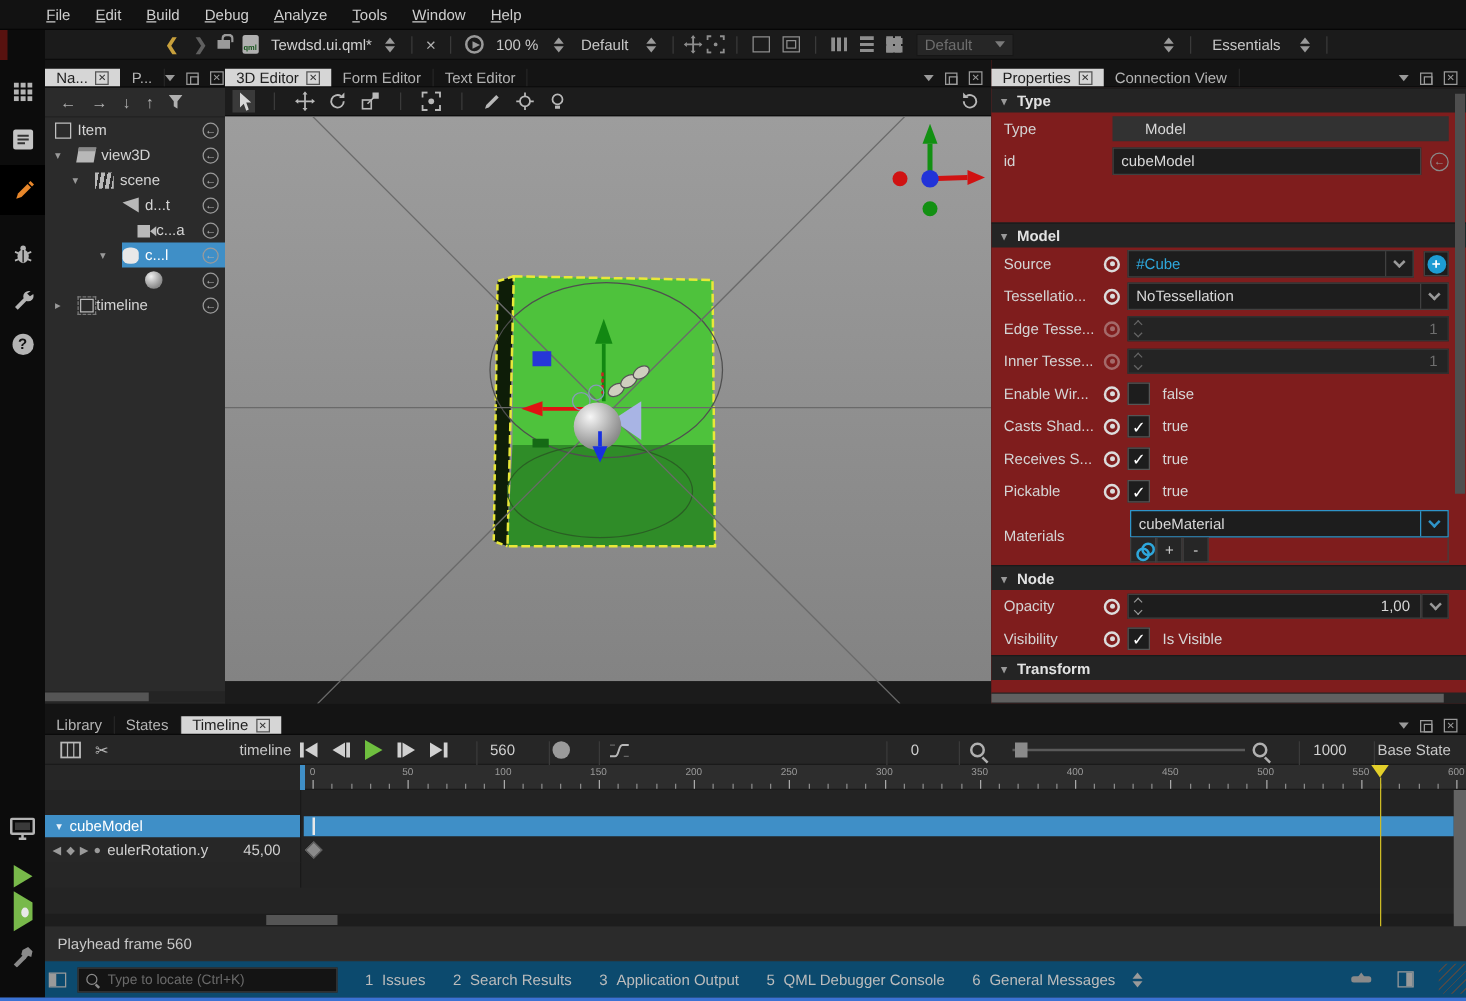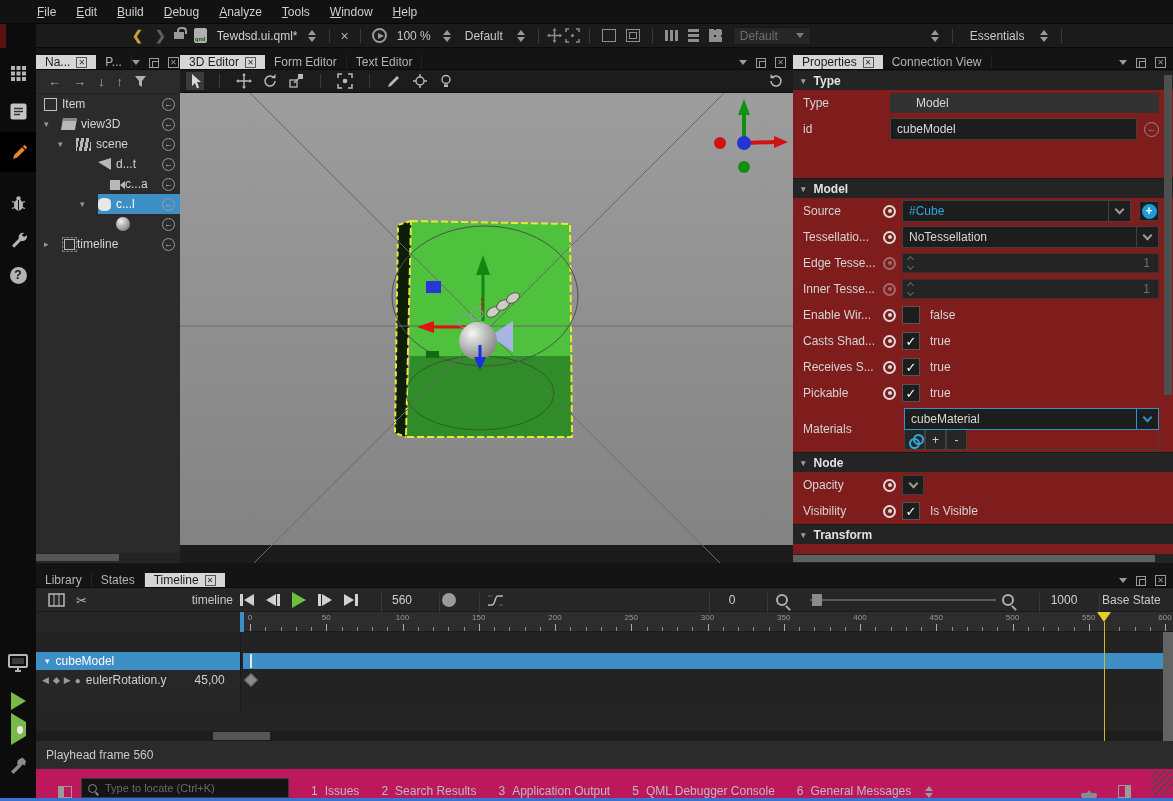--- a/index.html
+++ b/index.html
@@ -176,22 +176,22 @@
   .tl-filler{height:21px;background:#242424;}
   .tl-hscroll{position:relative;height:10px;background:#1d1d1d;}
   .tl-hscroll div{position:absolute;left:177px;top:1px;width:57px;height:8px;background:#555;}
   .tl-status{height:27px;display:flex;align-items:center;padding-left:10px;color:#c8c8c8;background:#2b2b2b;}
   .lane-end{position:absolute;right:0;top:69px;height:109px;width:10px;background:#636363;z-index:4;}
   .ph-tri{position:absolute;top:49px;width:0;height:0;border-left:7px solid transparent;
     border-right:7px solid transparent;border-top:10px solid #e3cf2a;z-index:6;}
   .ph-line{position:absolute;top:59px;height:119px;width:1px;background:#cdbb25;z-index:5;}
 
   
-  .statusbar{position:absolute;top:768px;left:36px;right:0;height:30px;background:#be185d;
-    border-top:1px solid #2e2e2e;display:flex;align-items:flex-end;padding-left:22px;}
+  .statusbar{position:absolute;top:768px;left:36px;right:0;height:30px;background:#0c4a6e;
+    border-top:1px solid #2e2e2e;display:flex;align-items:center;padding-left:3px;}
   .sb-toggle{width:14px;height:12px;border:1px solid #9a9a9a;position:relative;margin-right:9px;flex:none;}
   .sb-toggle::before{content:"";position:absolute;left:0;top:0;bottom:0;width:5px;background:#9a9a9a;}
   .locator{width:208px;height:20px;background:#141414;border:1px solid #3a3a3a;display:flex;align-items:center;
     padding:0 6px;gap:6px;flex:none;}
   .locator input{flex:1;background:transparent;border:none;outline:none;color:#bbb;font:11px "Liberation Sans",sans-serif;min-width:0;}
   .locator input::placeholder{color:#6a6a6a;}
   .mag-s{position:relative;width:9px;height:9px;border:1.5px solid #8a8a8a;border-radius:50%;flex:none;}
   .mag-s::after{content:"";position:absolute;width:1.5px;height:4px;background:#8a8a8a;left:7px;top:7px;transform:rotate(-45deg);}
   .pane{display:flex;align-items:center;gap:7px;color:#bcbcbc;margin-left:22px;white-space:nowrap;}
   .sb-progress{position:relative;width:16px;height:5px;background:#8a8a8a;border-radius:2px;}
@@ -684,20 +684,27 @@
       </div>
     </div>
 
     <div class="psec">
         <span class="tri">▾</span>
         <span>Node</span>
       </div>
     <div class="prow">
       <span class="plabel">Opacity</span>
       <span class="pind"></span>
+      <div class="pspin en">
+        <span class="chevcol">
+            <i class="u" style="border-color:#999"></i>
+            <i class="d" style="border-color:#999"></i>
+          </span>
+        <span class="sval">1,00</span>
+      </div>
       <span class="combo-chev" style="height:20px;border:1px solid #404040;background:#1d1d1d">
           <span class="cchev"></span>
         </span>
     </div>
     <div class="prow">
       <span class="plabel">Visibility</span>
       <span class="pind"></span>
       <span class="pcheck">✓</span>
       <span class="ptext">Is Visible</span>
     </div>

